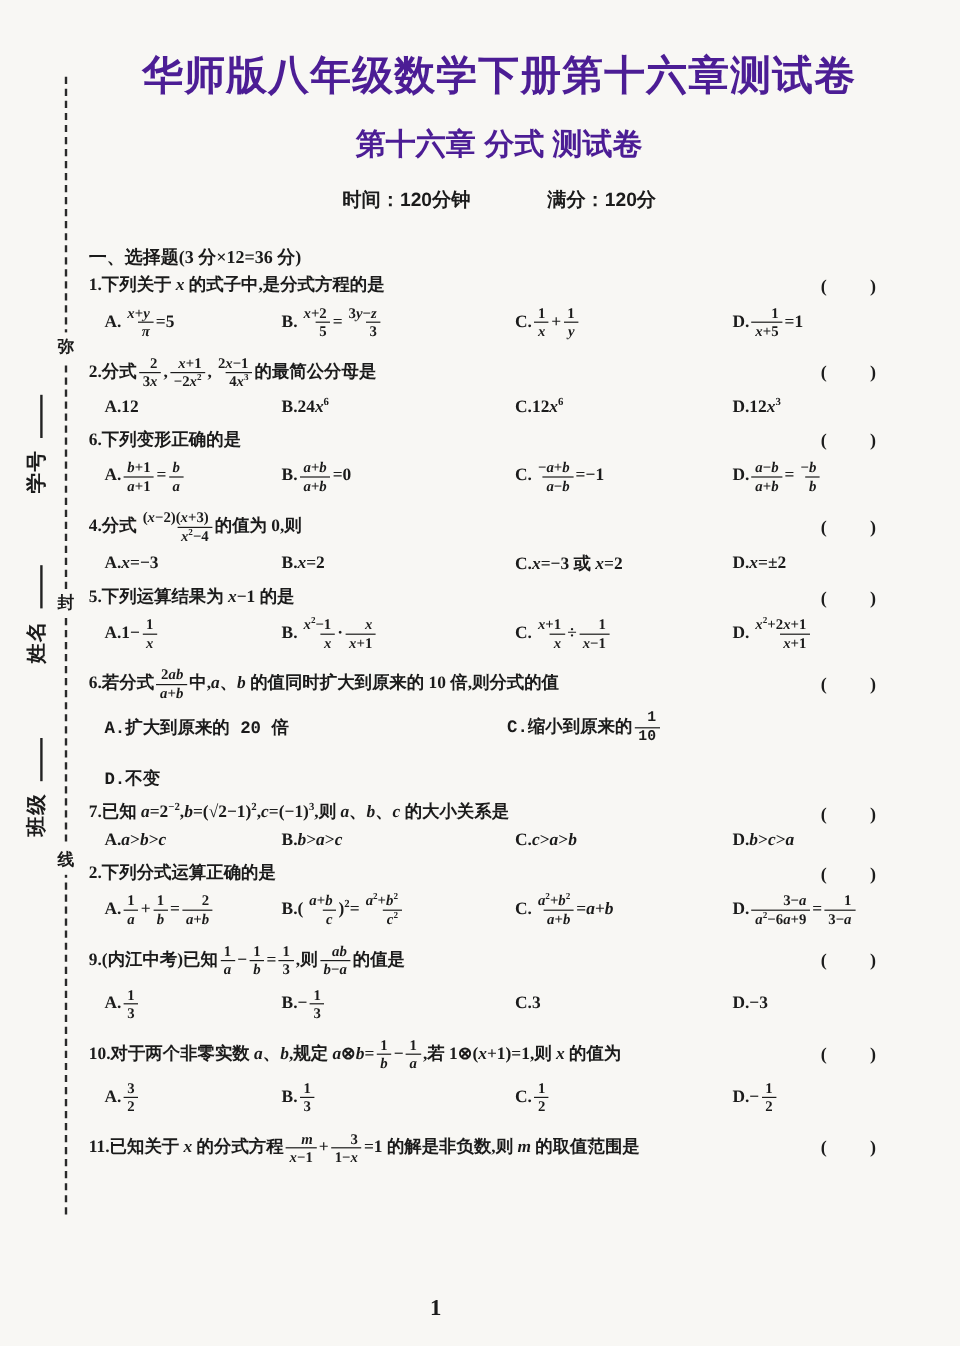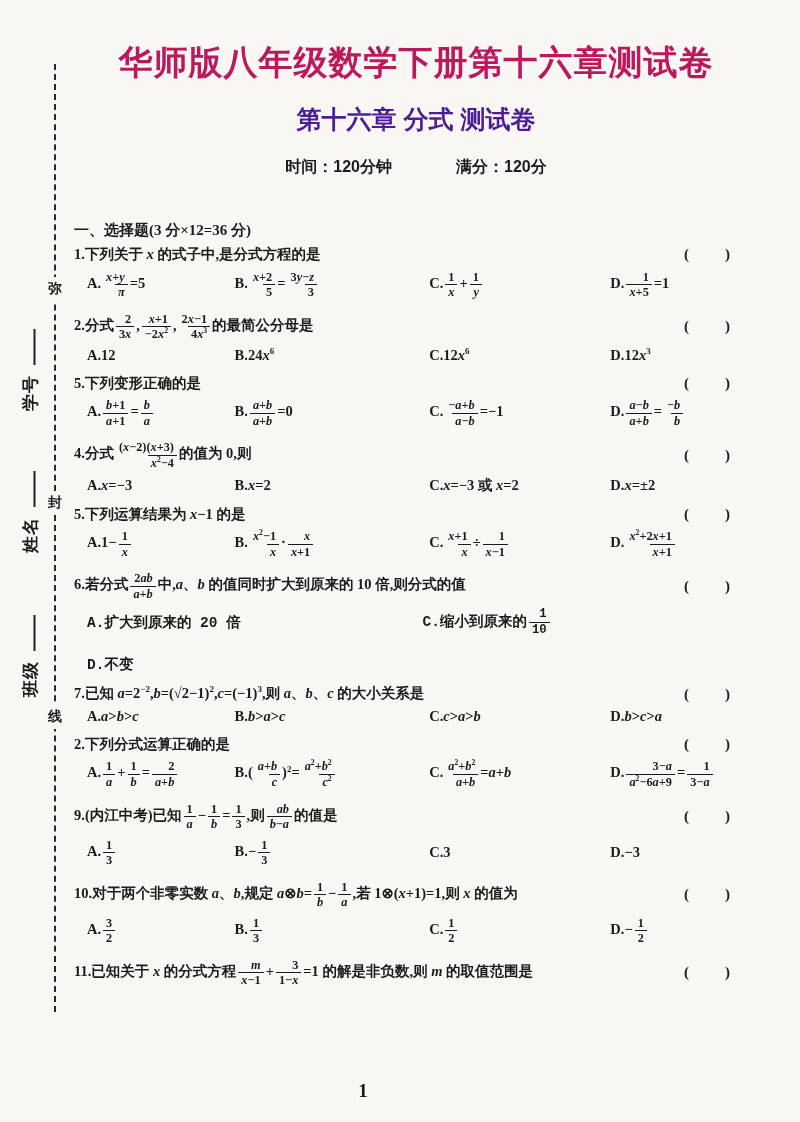--- a/index.html
+++ b/index.html
@@ -39,34 +39,34 @@
   .uline{
     display:inline-block;width:36px;height:1em;margin-left:10px;
     border-bottom:2px solid #222;
   }
 
   
   main{position:absolute;left:74px;top:0;width:684px;}
   h1.title{
     margin:40px 0 0 0;text-align:center;
     font-family:"Liberation Sans", sans-serif;
-    font-size:34px;font-weight:900;letter-spacing:1px;color:#be185d;
+    font-size:34px;font-weight:900;letter-spacing:1px;color:#4c1d95;
   }
   h2.subtitle{
     margin:17px 0 0 0;text-align:center;
     font-family:"Liberation Sans", sans-serif;
     font-size:25px;font-weight:900;color:#4c1d95;
   }
   .meta{
     margin-top:21px;display:flex;justify-content:center;gap:64px;
     font-family:"Liberation Sans", sans-serif;
     font-size:16px;font-weight:700;
   }
   .section-heading{
-    margin-top:43px;
+    margin-top:27px;
     font-size:15px;font-weight:700;
   }
 
   
   .question{margin-top:2px;}
   .stem-row{display:flex;align-items:center;padding:3px 0 0 0;}
   .stem{font-size:14.5px;font-weight:600;line-height:1.35;}
   .bracket{
     margin-left:auto;padding-right:26px;white-space:nowrap;
     font-size:15px;font-weight:600;letter-spacing:2px;
@@ -172,21 +172,21 @@
     <div class="opts">
             <span class="opt"><span class="opt-label">A.</span>12</span>
             <span class="opt"><span class="opt-label">B.</span>24<i>x</i><sup>6</sup></span>
             <span class="opt"><span class="opt-label">C.</span>12<i>x</i><sup>6</sup></span>
             <span class="opt"><span class="opt-label">D.</span>12<i>x</i><sup>3</sup></span>
           </div>
   </div>
 
   <div class="question">
     <div class="stem-row">
-      <span class="stem">5.下列变形正确的是</span>
+      <span class="stem">6.下列变形正确的是</span>
       <span class="bracket">(　　)</span>
     </div>
     <div class="opts">
             <span class="opt"><span class="opt-label">A.</span><span class="frac">
                 <span class="num"><i>b</i>+1</span>
                 <span class="den"><i>a</i>+1</span>
               </span>=<span class="frac">
                 <span class="num"><i>b</i></span>
                 <span class="den"><i>a</i></span>
               </span></span>

